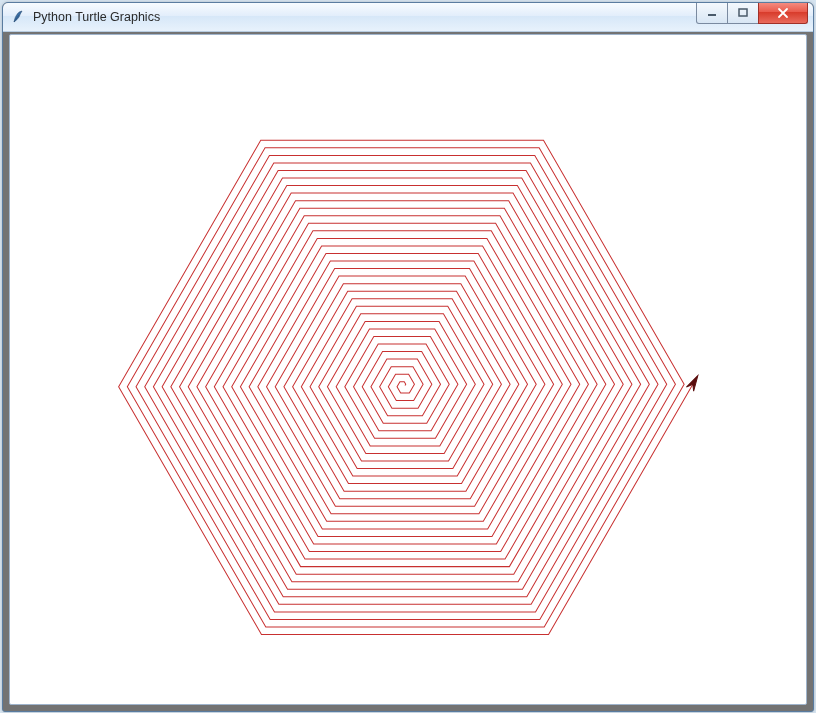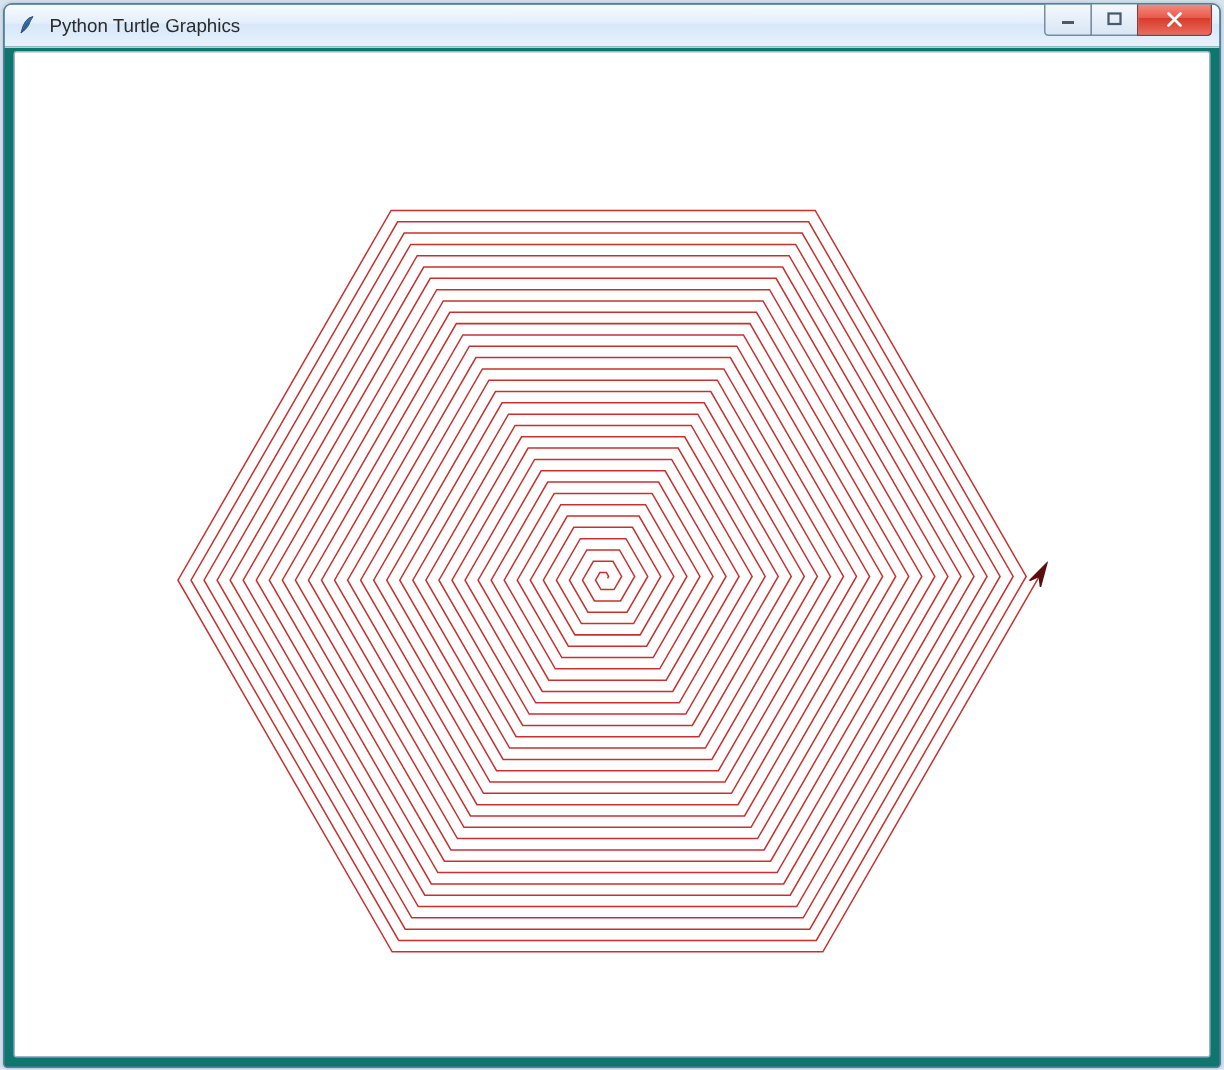--- a/index.html
+++ b/index.html
@@ -12,21 +12,21 @@
     overflow: hidden;
   }
   .window {
     position: absolute;
     left: 2px;
     top: 2px;
     width: 810px;
     height: 708px;
     border: 1px solid #5a7ca0;
     border-radius: 6px 6px 3px 3px;
-    background: #0f766e;
+    background: #737373;
     box-shadow: 0 0 3px rgba(0,0,0,0.2);
     display: flex;
     flex-direction: column;
   }
   .titlebar {
     height: 28px;
     background: linear-gradient(to bottom, #f7fbff 0%, #e3eefb 45%, #d6e7f8 46%, #e8f2fc 100%);
     border-bottom: 1px solid #b8cde2;
     display: flex;
     align-items: center;

